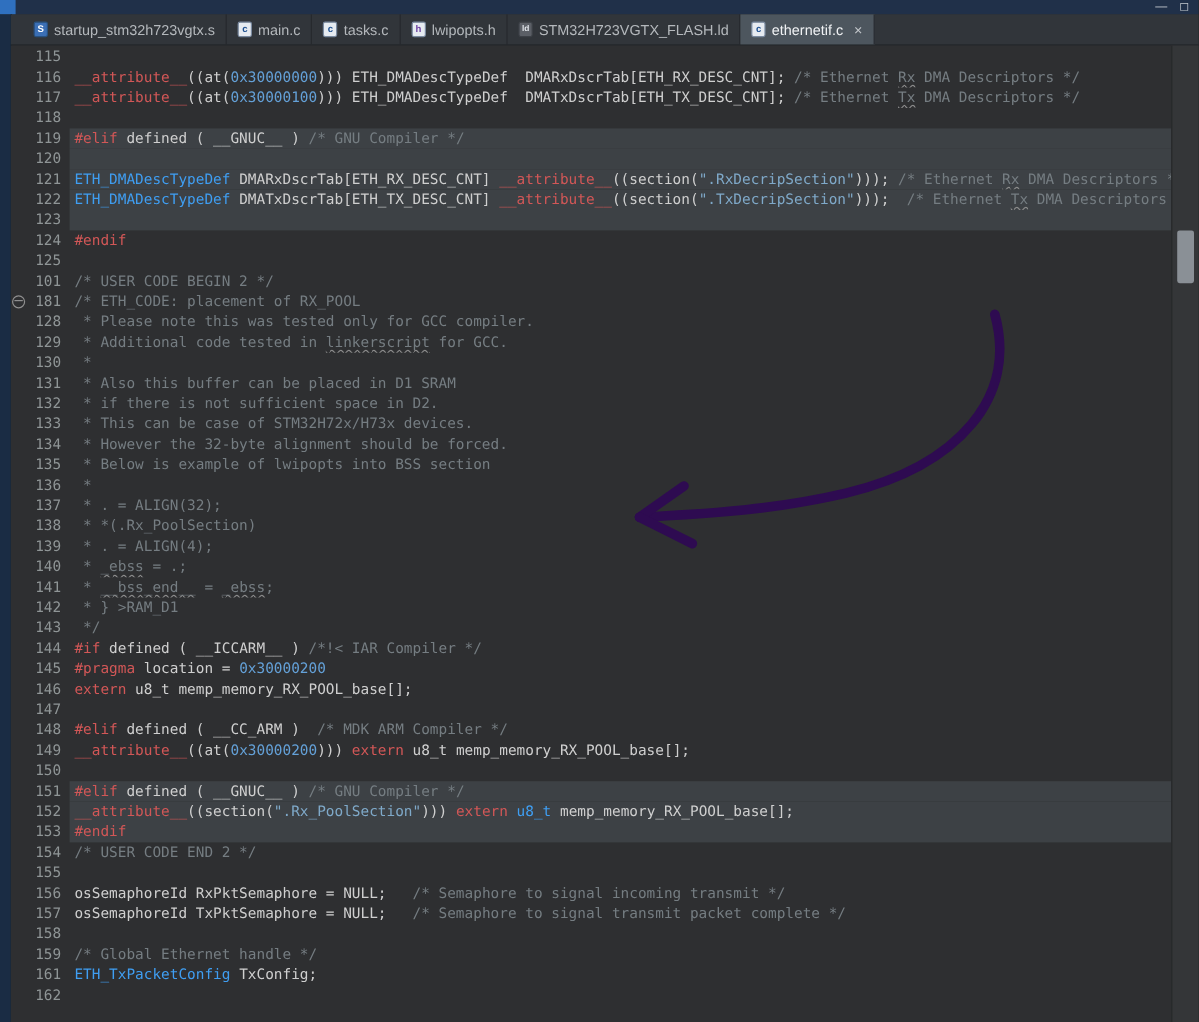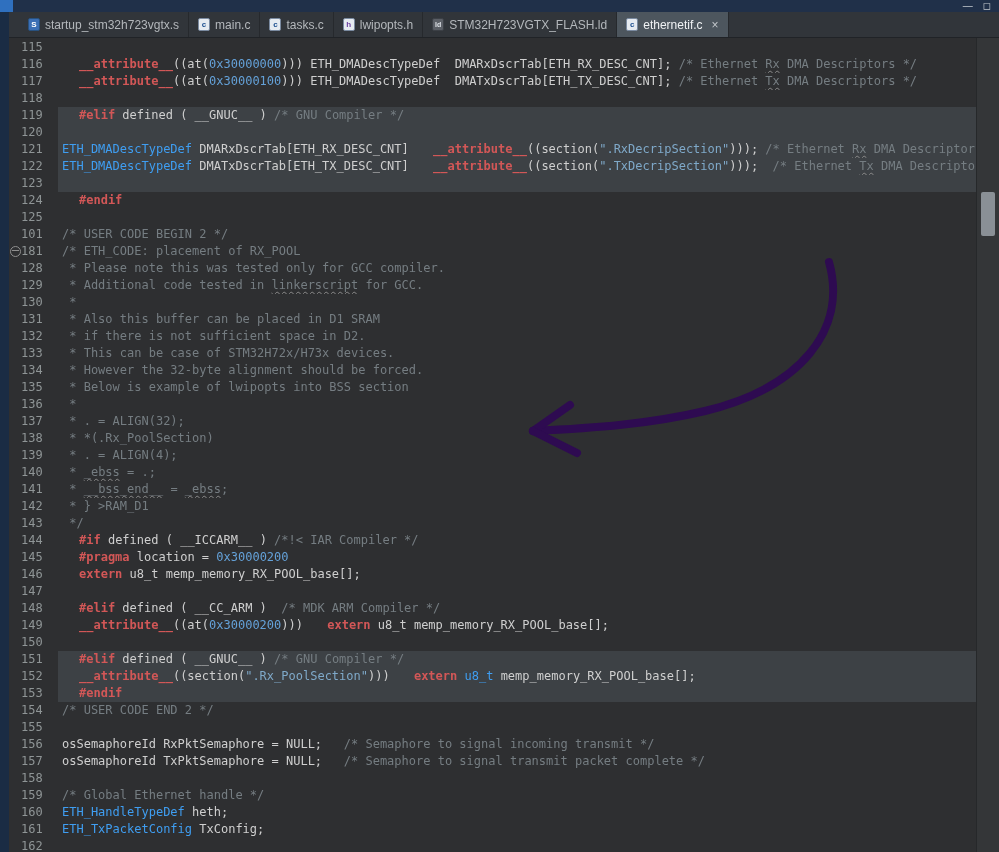--- a/index.html
+++ b/index.html
@@ -17,25 +17,25 @@
   .icon-c{background:#e6ebf1;color:#1d4f8f;border:1px solid #7a8aa0;}
   .icon-h{background:#e6ebf1;color:#6b3fa0;border:1px solid #7a8aa0;}
   .icon-ld{background:#5b5f66;color:#dfe3e8;border:1px solid #3c4046;font-size:7px;}
   .tab-close{margin-left:4px;color:#c2c6ca;font-size:12px;line-height:12px;}
   .editor{position:absolute;top:38px;left:9px;right:0;bottom:0;background:var(--editorBg,#2e2f31);overflow:hidden;font-family:"DejaVu Sans Mono","Liberation Mono",monospace;font-size:12px;}
   .rows{position:absolute;top:1px;left:0;right:22px;}
   .row{display:flex;height:17px;line-height:17px;white-space:pre;}
   .ann{width:12px;flex:none;position:relative;}
   .fold-circle{display:inline-block;width:9px;height:9px;border:1px solid #8f8f8f;border-radius:50%;position:absolute;top:3px;left:1px;}
   .fold-circle::after{content:"";position:absolute;left:1px;right:1px;top:3px;height:1px;background:#8f8f8f;}
-  .num{width:30px;flex:none;text-align:left;color:var(--gutterText,#8f9596);padding-right:7px;}
+  .num{width:30px;flex:none;text-align:right;color:var(--gutterText,#8f9596);padding-right:7px;}
   .code{flex:1;overflow:hidden;padding-left:4px;color:var(--codeDefault,#cfcfcf);}
   .code.hl{background:var(--bandBg,#3d4145);}
   .sd{color:var(--codeDefault,#cfcfcf);}
-  .sk{color:var(--codeKeyword,#d25757);font-weight:bold;margin-left:17px;}
+  .sk{color:var(--codeKeyword,#d25757);font-weight:normal;}
   .st{color:var(--codeType,#3f9ef2);font-weight:normal;}
   .sn{color:var(--codeNumber,#64a1d8);}
   .sc{color:var(--codeComment,#757d82);}
   .ss{color:var(--codeString,#7fa9c9);}
   .sq{text-decoration-line:underline;text-decoration-style:wavy;text-decoration-color:#8a8a8a;text-decoration-thickness:1px;text-underline-offset:2px;}
   .vrail{position:absolute;top:38px;right:0;width:22px;bottom:0;background:#343638;border-left:1px solid #26282a;}
   .vthumb{position:absolute;top:154px;left:4px;width:14px;height:44px;background:var(--scrollThumb,#8a9096);border-radius:2px;}
   .arrow-overlay{position:absolute;top:0;left:0;width:999px;height:852px;pointer-events:none;z-index:10;}
 </style>
 </head>
@@ -123,21 +123,20 @@
         <div class="row"><span class="ann"></span><span class="num">150</span><span class="code"></span></div>
         <div class="row"><span class="ann"></span><span class="num">151</span><span class="code hl"><span class="sk">#elif</span><span class="sd"> defined ( __GNUC__ ) </span><span class="sc">/* GNU Compiler */</span></span></div>
         <div class="row"><span class="ann"></span><span class="num">152</span><span class="code hl"><span class="sk">__attribute__</span><span class="sd">((section(</span><span class="ss">".Rx_PoolSection"</span><span class="sd">))) </span><span class="sk">extern</span><span class="sd"> </span><span class="st">u8_t</span><span class="sd"> memp_memory_RX_POOL_base[];</span></span></div>
         <div class="row"><span class="ann"></span><span class="num">153</span><span class="code hl"><span class="sk">#endif</span></span></div>
         <div class="row"><span class="ann"></span><span class="num">154</span><span class="code"><span class="sc">/* USER CODE END 2 */</span></span></div>
         <div class="row"><span class="ann"></span><span class="num">155</span><span class="code"></span></div>
         <div class="row"><span class="ann"></span><span class="num">156</span><span class="code"><span class="sd">osSemaphoreId RxPktSemaphore = NULL;   </span><span class="sc">/* Semaphore to signal incoming transmit */</span></span></div>
         <div class="row"><span class="ann"></span><span class="num">157</span><span class="code"><span class="sd">osSemaphoreId TxPktSemaphore = NULL;   </span><span class="sc">/* Semaphore to signal transmit packet complete */</span></span></div>
         <div class="row"><span class="ann"></span><span class="num">158</span><span class="code"></span></div>
         <div class="row"><span class="ann"></span><span class="num">159</span><span class="code"><span class="sc">/* Global Ethernet handle */</span></span></div>
-        <div class="row"><span class="ann"></span><span class="num">160</span><span class="code"><span class="st">ETH_HandleTypeDef</span><span class="sd"> heth;</span></span></div>
         <div class="row"><span class="ann"></span><span class="num">161</span><span class="code"><span class="st">ETH_TxPacketConfig</span><span class="sd"> TxConfig;</span></span></div>
         <div class="row"><span class="ann"></span><span class="num">162</span><span class="code"></span></div>
       </div>
   </div>
 
   <div class="vrail">
     <div class="vthumb"></div>
   </div>
 
   <svg class="arrow-overlay" viewBox="0 0 999 852" xmlns="http://www.w3.org/2000/svg">

